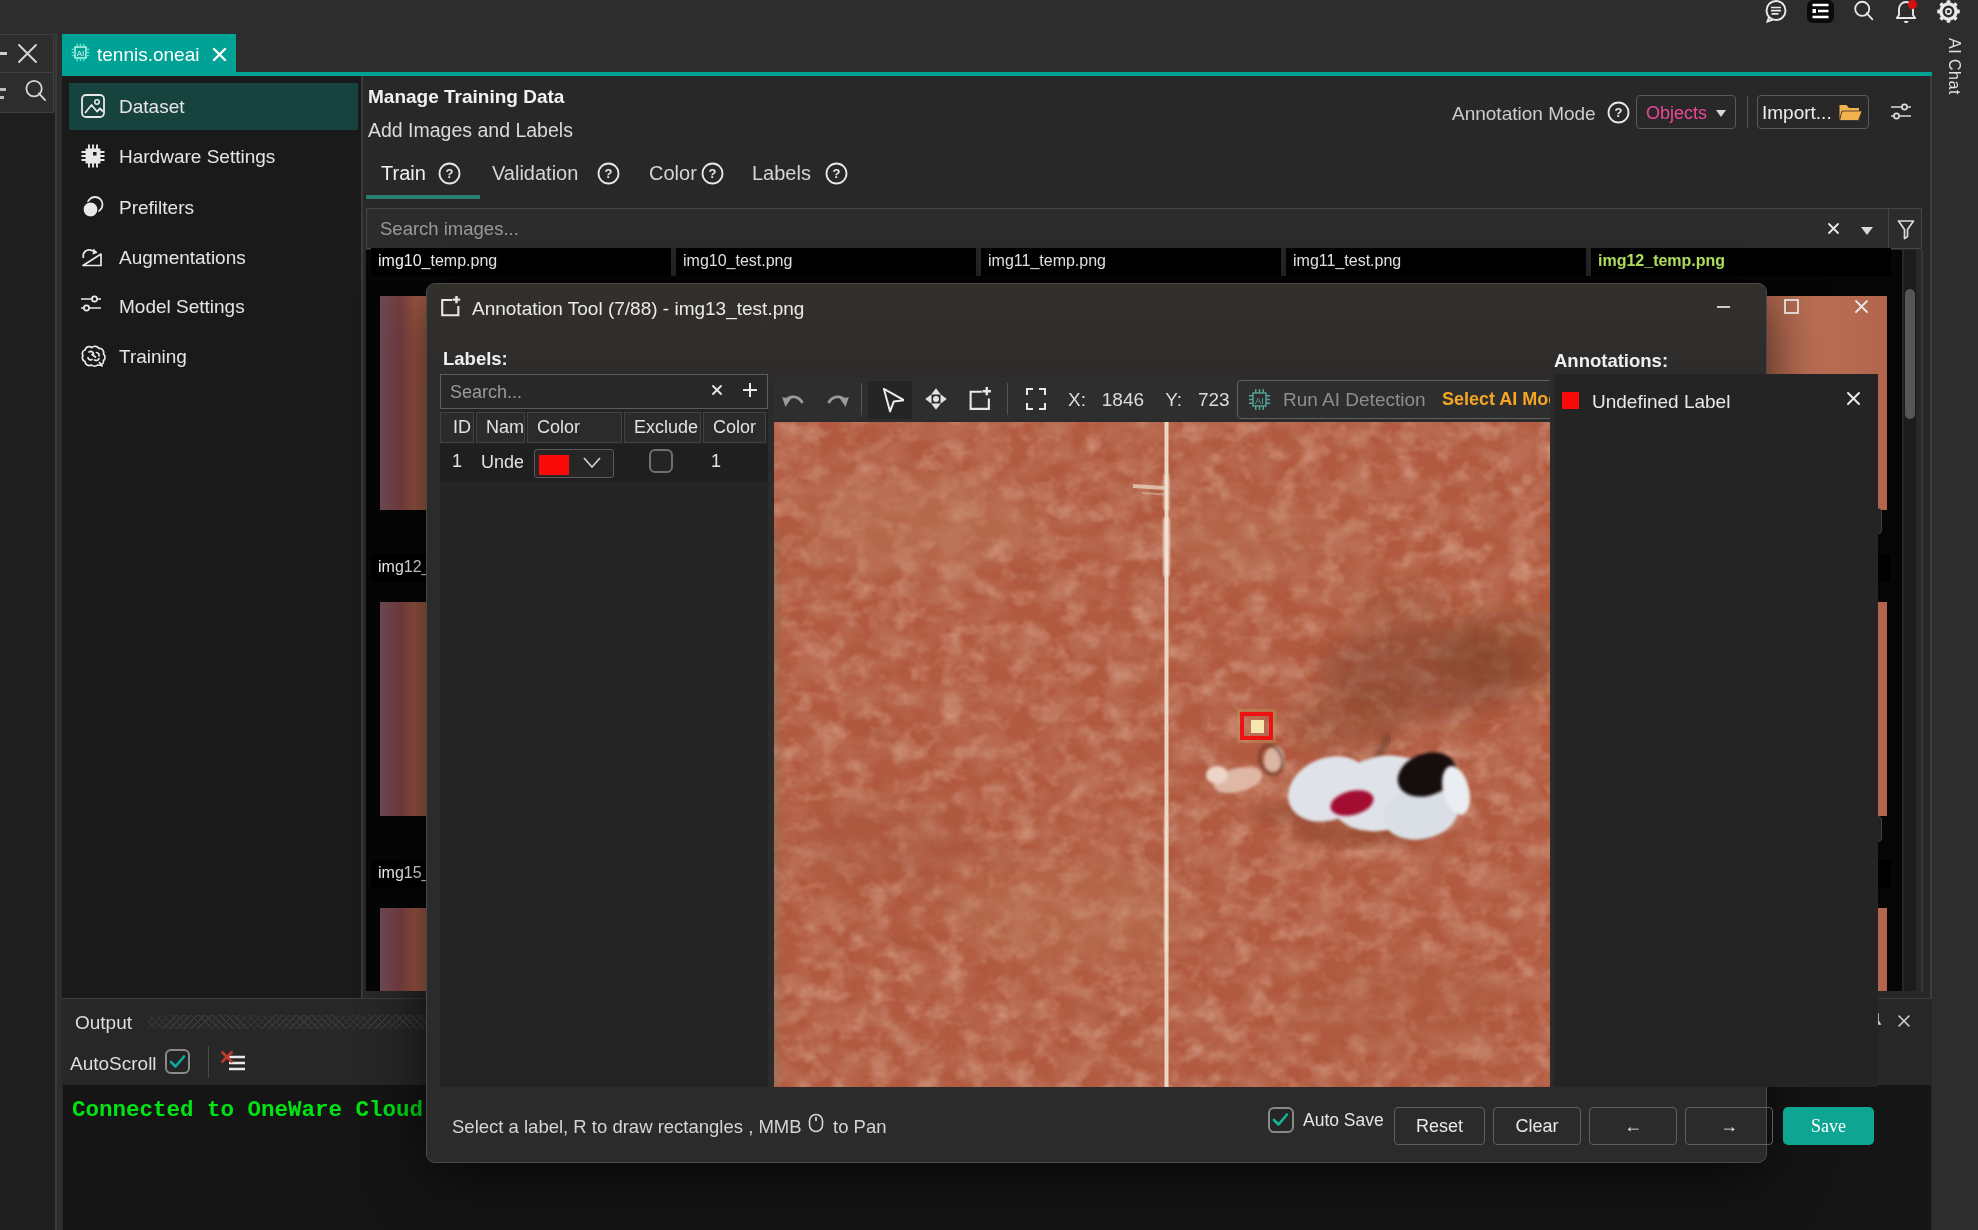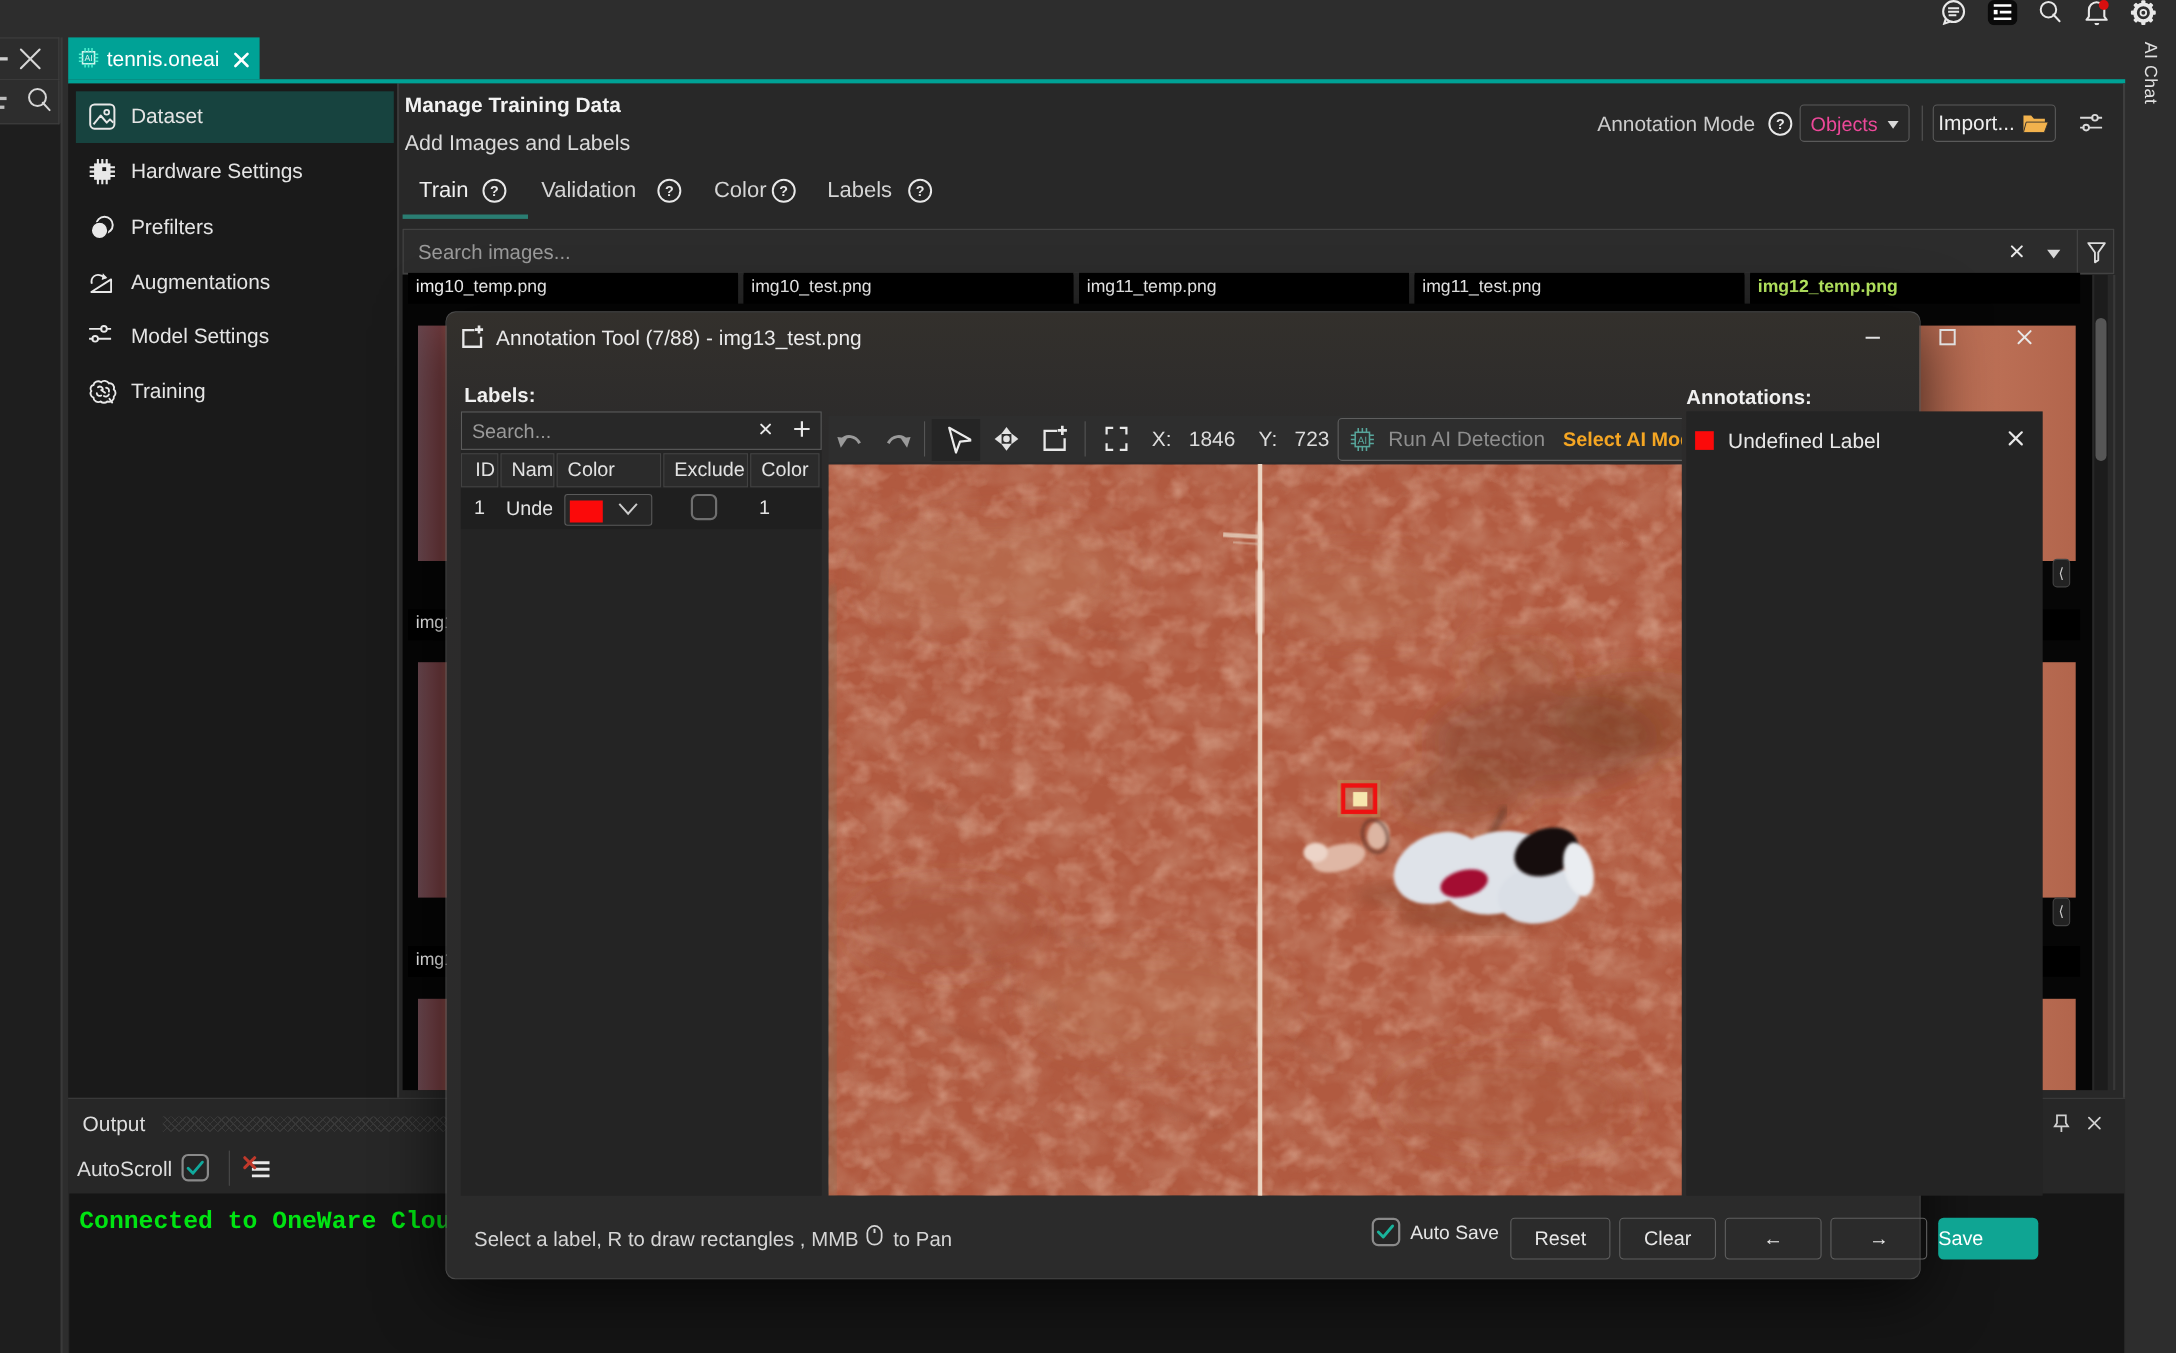--- a/index.html
+++ b/index.html
@@ -332,21 +332,21 @@
     </div>
   <div class="abs" id="out-x" style="left:1896px;top:1013px;">
       <svg width="16" height="16" viewBox="0 0 16 16">
         <path d="M3 3 L13 13 M13 3 L3 13" stroke="#cfcfcf" stroke-width="1.6" stroke-linecap="round"></path>
       </svg>
     </div>
 
   <div class="abs" style="left:63px;top:1085px;width:1868px;height:145px;background:#151515;"></div>
   <div class="abs" style="left:72px;top:1097px;color:#00e412;font-size:22.5px;font-weight:bold;font-family:'Liberation Mono',monospace;">Connected to OneWare Cloud</div>
 
-  <div class="abs" id="dialog" style="left:405px;top:283px;width:1341px;height:880px;background:linear-gradient(180deg,#33302c 0,#2c2b2b 110px,#2b2b2b 100%);border:1px solid #4a4a4a;border-radius:9px;box-shadow:0 12px 60px rgba(0,0,0,0.7);">
+  <div class="abs" id="dialog" style="left:426px;top:283px;width:1341px;height:880px;background:linear-gradient(180deg,#33302c 0,#2c2b2b 110px,#2b2b2b 100%);border:1px solid #4a4a4a;border-radius:9px;box-shadow:0 12px 60px rgba(0,0,0,0.7);">
 
     <div class="abs" id="dlg-icon" style="left:12px;top:11px;">
         <svg width="23" height="23" viewBox="0 0 23 23">
           <path d="M13.34 5.06 H3.22 V20.24 H19.32 V11.04" fill="none" stroke="#e8e8e8" stroke-width="2.1"></path>
           <path d="M17.48 0.92 V8.28 M13.799999999999999 4.6000000000000005 H21.16" stroke="#e8e8e8" stroke-width="2.4"></path>
         </svg>
       </div>
     <div class="abs" style="left:45px;top:14px;color:#eaeaea;font-size:19px;">Annotation Tool (7/88) - img13_test.png</div>
     <div class="abs" id="dlg-min" style="left:1288px;top:14px;">
         <svg width="17" height="17" viewBox="0 0 17 17">
@@ -570,15 +570,15 @@
     <div class="abs" id="asv-check" style="left:845px;top:827px;">
         <svg width="17" height="17" viewBox="0 0 17 17">
           <path d="M2 9 L6.5 13.5 L15 3.5" fill="none" stroke="#19b39b" stroke-width="2.6" stroke-linecap="round" stroke-linejoin="round"></path>
         </svg>
       </div>
     <div class="abs" style="left:876px;top:826px;color:#e5e5e5;font-size:17.5px;">Auto Save</div>
     <div class="abs btn" style="left:967px;top:823px;width:91px;height:38px;border:1px solid #5f5f5f;border-radius:4px;color:#e8e8e8;font-size:18px;text-align:center;line-height:36px;">Reset</div>
     <div class="abs btn" style="left:1066px;top:823px;width:88px;height:38px;border:1px solid #5f5f5f;border-radius:4px;color:#e8e8e8;font-size:18px;text-align:center;line-height:36px;">Clear</div>
     <div class="abs btn" style="left:1162px;top:823px;width:88px;height:38px;border:1px solid #5f5f5f;border-radius:4px;color:#e8e8e8;font-size:18px;text-align:center;line-height:36px;">←</div>
     <div class="abs btn" style="left:1258px;top:823px;width:88px;height:38px;border:1px solid #5f5f5f;border-radius:4px;color:#e8e8e8;font-size:18px;text-align:center;line-height:36px;">→</div>
-    <div class="abs btn" style="left:1356px;top:823px;width:91px;height:38px;background:#0fa593;border-radius:5px;color:#ffffff;font-size:18px;line-height:38px;">Save</div>
+    <div class="abs btn" style="left:1356px;top:823px;width:91px;height:38px;background:#0fa593;border-radius:5px;color:#ffffff;font-size:18px;text-align:center;line-height:38px;font-family:Liberation Serif, serif;">Save</div>
   </div>
 </div>
 
 </body></html>

